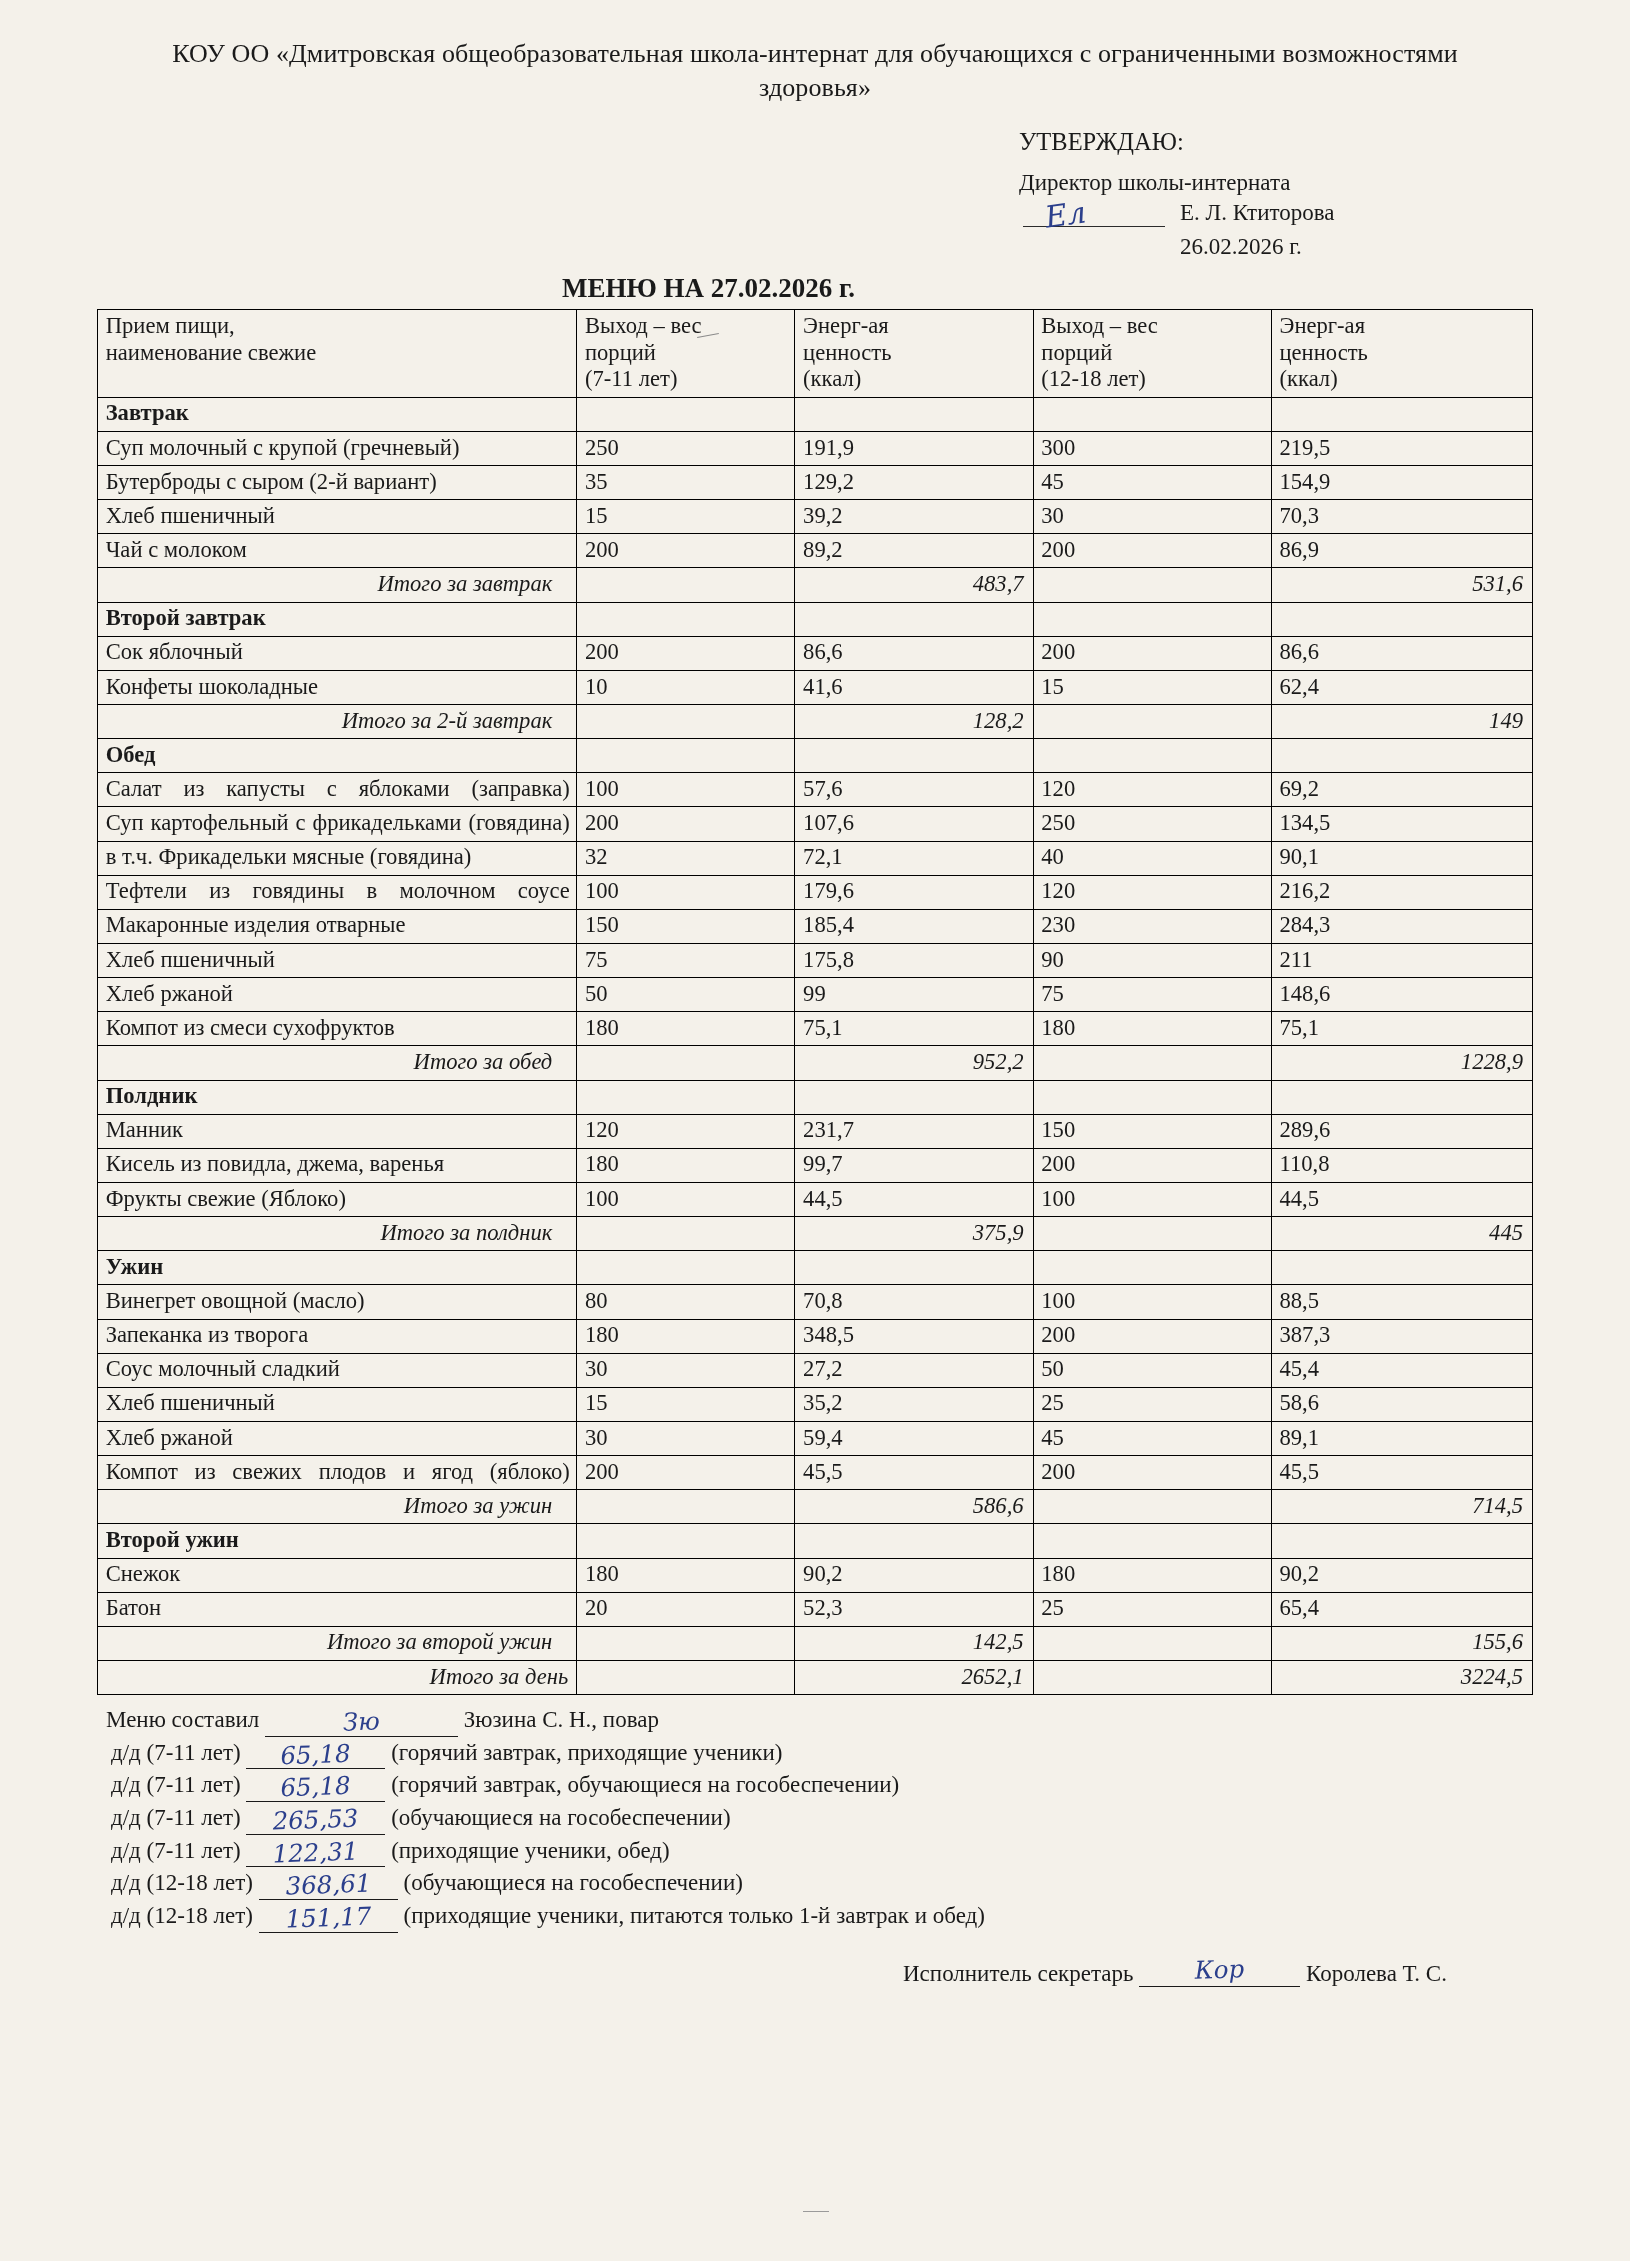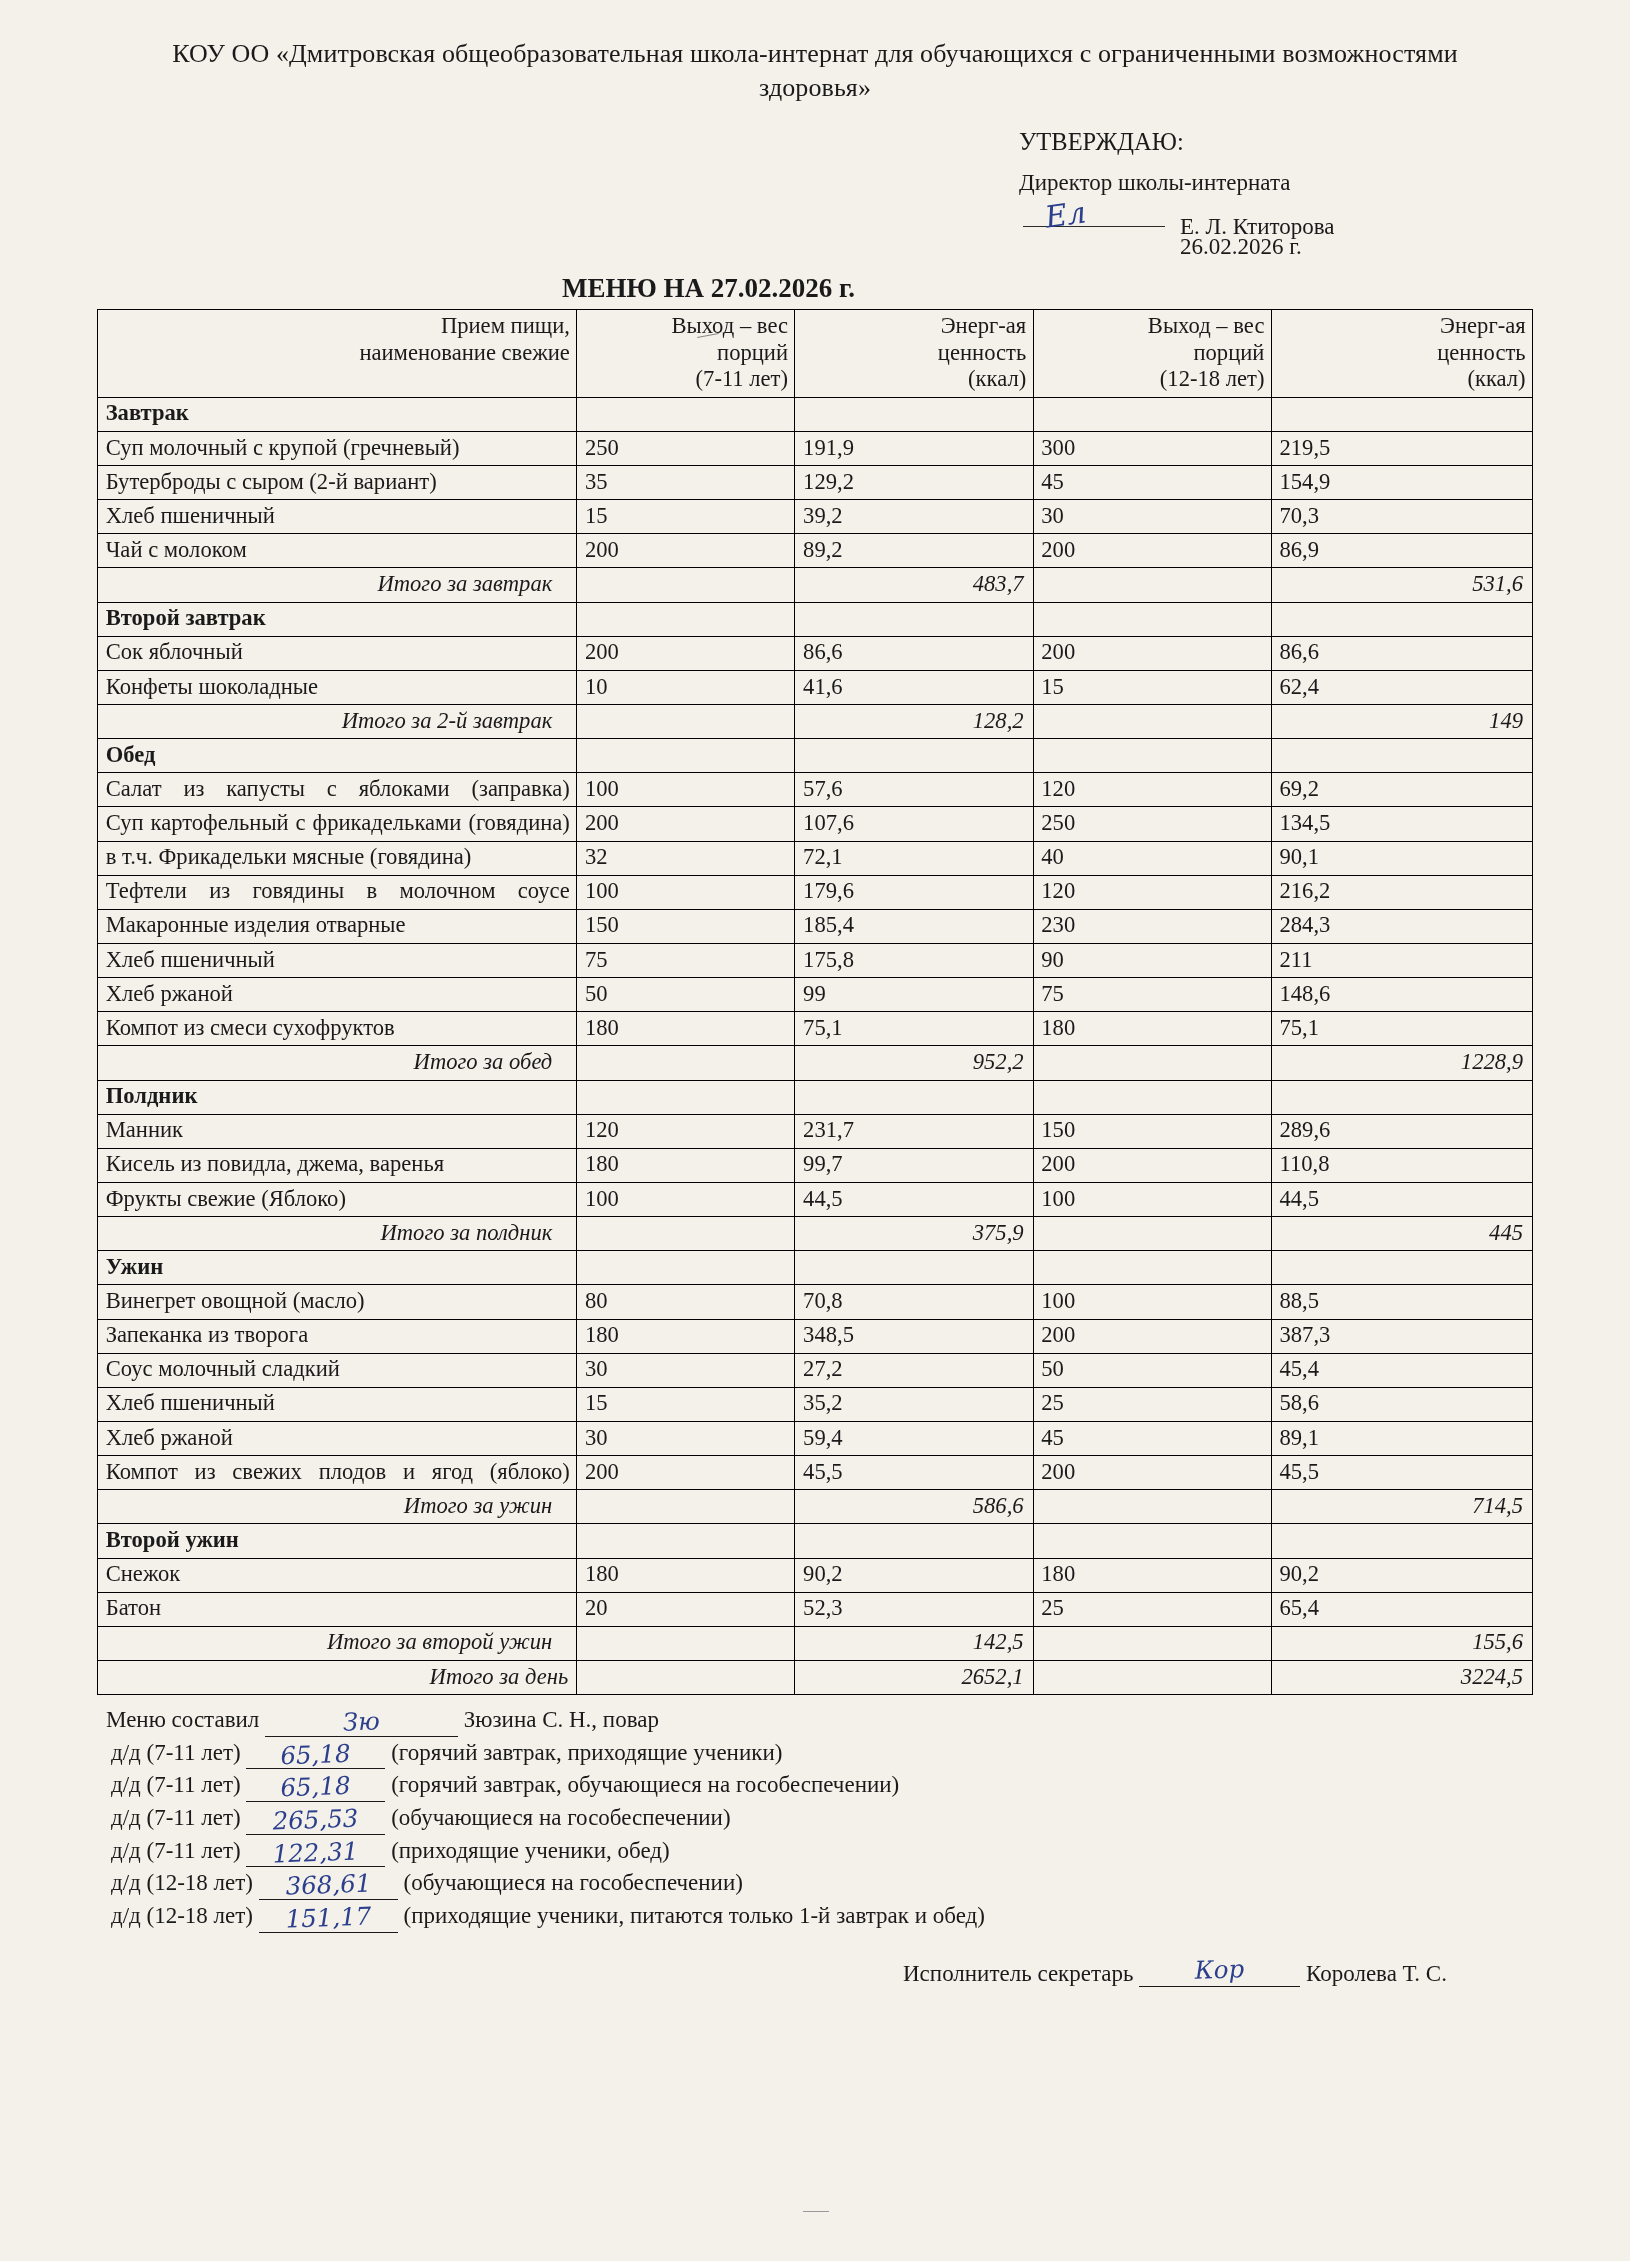--- a/index.html
+++ b/index.html
@@ -55,21 +55,21 @@
     top: -2.6px;
     color: #2b3f8c;
     font-family: "DejaVu Serif", serif;
     font-style: italic;
     font-size: 30px;
     transform: rotate(-8deg);
   }
   .sig-name {
     position: absolute;
     left: 161px;
-    top: 14px;
+    top: 0;
     font-size: 23px;
   }
   .approve-date {
     margin-left: 161px;
     font-size: 23px;
   }
   .menu-title {
     text-align: center;
     font-weight: bold;
     font-size: 27px;
@@ -87,21 +87,21 @@
     padding: 2.6px 6.4px 3.9px 7.7px;
     vertical-align: top;
     line-height: 1.18;
   }
   col.c1 { width: 33.4%; }
   col.c2 { width: 15.2%; }
   col.c3 { width: 16.6%; }
   col.c4 { width: 16.6%; }
   col.c5 { width: 18.2%; }
   thead td {
-    text-align: right;
+    text-align: left;
     font-weight: normal;
     padding-top: 6.4px;
     padding-bottom: 6.4px;
     margin-top: 29px;
   }
   .hdr-line { display: block; }
   .section-row td {
     font-weight: bold;
   }
   .section-row td.empty { border-left: 1.3px solid #000; }

